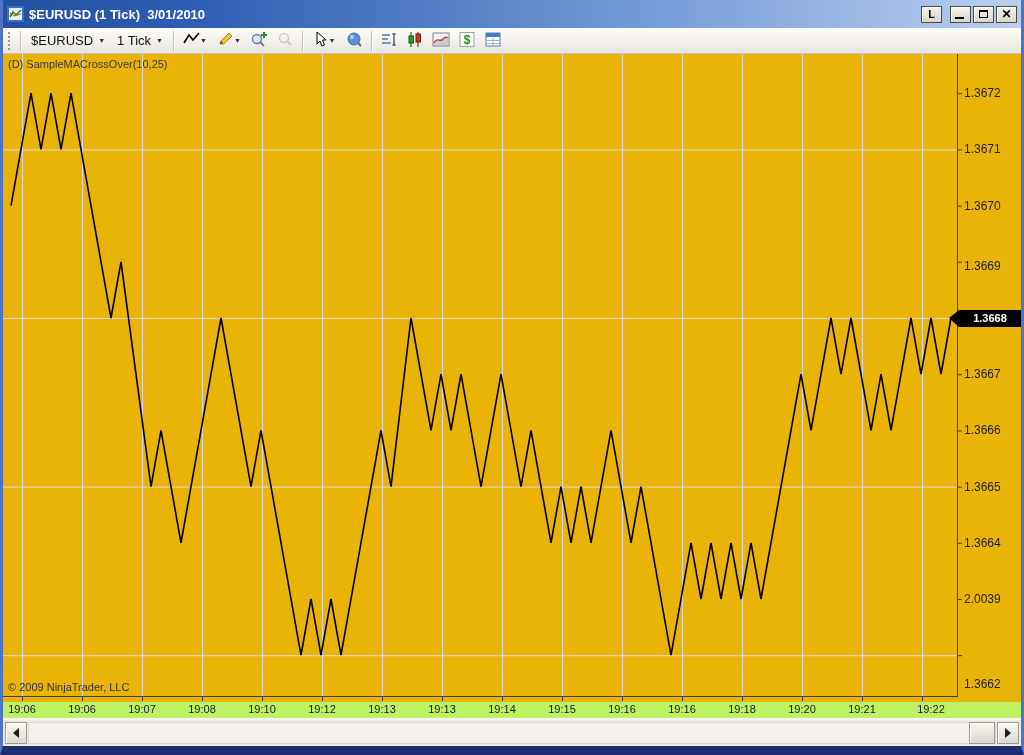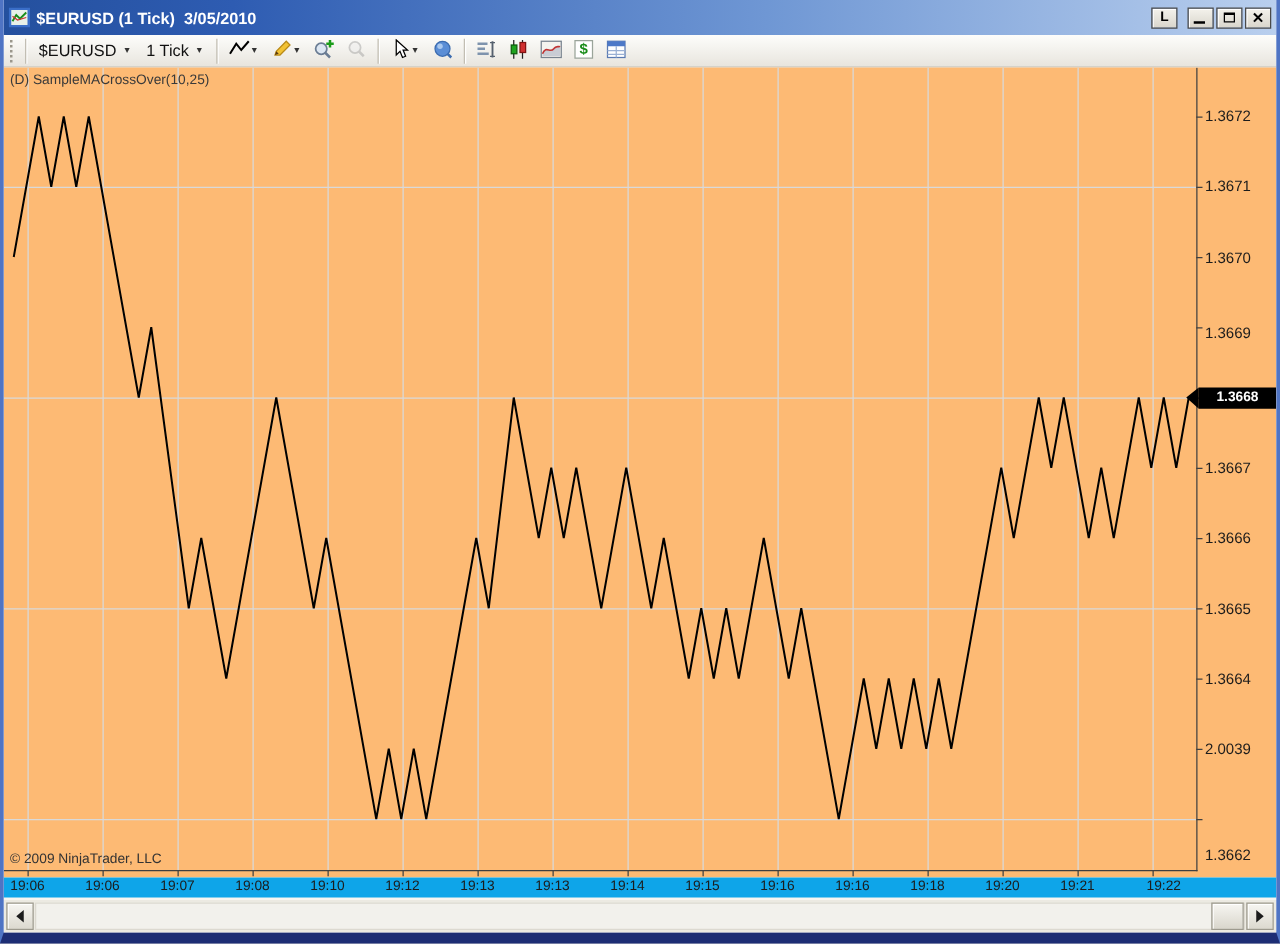--- a/index.html
+++ b/index.html
@@ -39,35 +39,35 @@
     font:13px "Liberation Sans",sans-serif;color:#111;padding:2px 6px;cursor:pointer;
   }
   .dd-arrow{font-size:7px;color:#333;line-height:1;}
   .icobtn{
     width:24px;height:22px;border:none;background:transparent;padding:1px;margin:0 1px;
     display:flex;align-items:center;justify-content:center;cursor:pointer;
   }
   .icobtn.with-dd{width:32px;}
   .icobtn.disabled{opacity:.45;}
   
-  .chart-area{position:relative;flex:0 0 648px;height:648px;background:#fdba74;overflow:hidden;}
+  .chart-area{position:relative;flex:0 0 648px;height:648px;background:#eab308;overflow:hidden;}
   .chart-area svg.plot{position:absolute;left:0;top:0;}
   .indicator-label{position:absolute;left:5px;top:4px;font-size:11px;color:#3a3a3a;}
   .copyright{position:absolute;left:5px;top:627px;font-size:11px;color:#333;}
   .ylab{position:absolute;left:961px;width:56px;height:14px;font-size:12px;color:#1c1c1c;line-height:14px;}
   .price-box{
     position:absolute;left:956px;width:62px;height:17px;background:#000;color:#fff;
     font-size:11px;font-weight:bold;text-align:center;line-height:17px;
   }
   .price-box .tip{
     position:absolute;left:-10px;top:0;width:0;height:0;
     border-top:8px solid transparent;border-bottom:9px solid transparent;border-right:10px solid #000;
   }
   
-  .xlabels{position:relative;flex:0 0 16px;height:16px;background:#0ea5e9;}
+  .xlabels{position:relative;flex:0 0 16px;height:16px;background:#bef264;}
   .xlab{position:absolute;top:1px;width:36px;text-align:center;font-size:11px;color:#1c1c1c;}
   
   .scrollbar{
     flex:0 0 28px;display:flex;align-items:stretch;background:#eceae2;
     border-top:2px solid #f6f5f1;padding:2px;
   }
   .sb-btn{
     width:22px;background:linear-gradient(#f7f6f2,#dcd9cf);border:1px solid #9d9a8e;
     box-shadow:inset 1px 1px 0 #fff;display:flex;align-items:center;justify-content:center;padding:0;cursor:pointer;
   }
@@ -86,21 +86,21 @@
 
   <div class="titlebar">
     <span class="app-icon">
       <svg width="17" height="16">
           <rect x="0" y="0" width="17" height="16" fill="#3a6ec8"></rect>
           <rect x="2" y="2" width="13" height="12" fill="#e8f0e8"></rect>
           <polyline points="3,11 6,6 9,9 14,4" stroke="#1a8c1a" stroke-width="1.5" fill="none"></polyline>
           <polyline points="3,7 7,10 14,8" stroke="#cc3333" stroke-width="1" fill="none"></polyline>
         </svg>
     </span>
-    <span class="wtitle">$EURUSD (1 Tick)  3/05/2010</span>
+    <span class="wtitle">$EURUSD (1 Tick)  3/01/2010</span>
     <span class="capbtns">
       <button class="cap gap">L</button>
       <button class="cap">
           <span class="glyph-min"></span>
         </button>
       <button class="cap">
           <span class="glyph-max"></span>
         </button>
       <button class="cap">
           <span class="glyph-close">✕</span>

